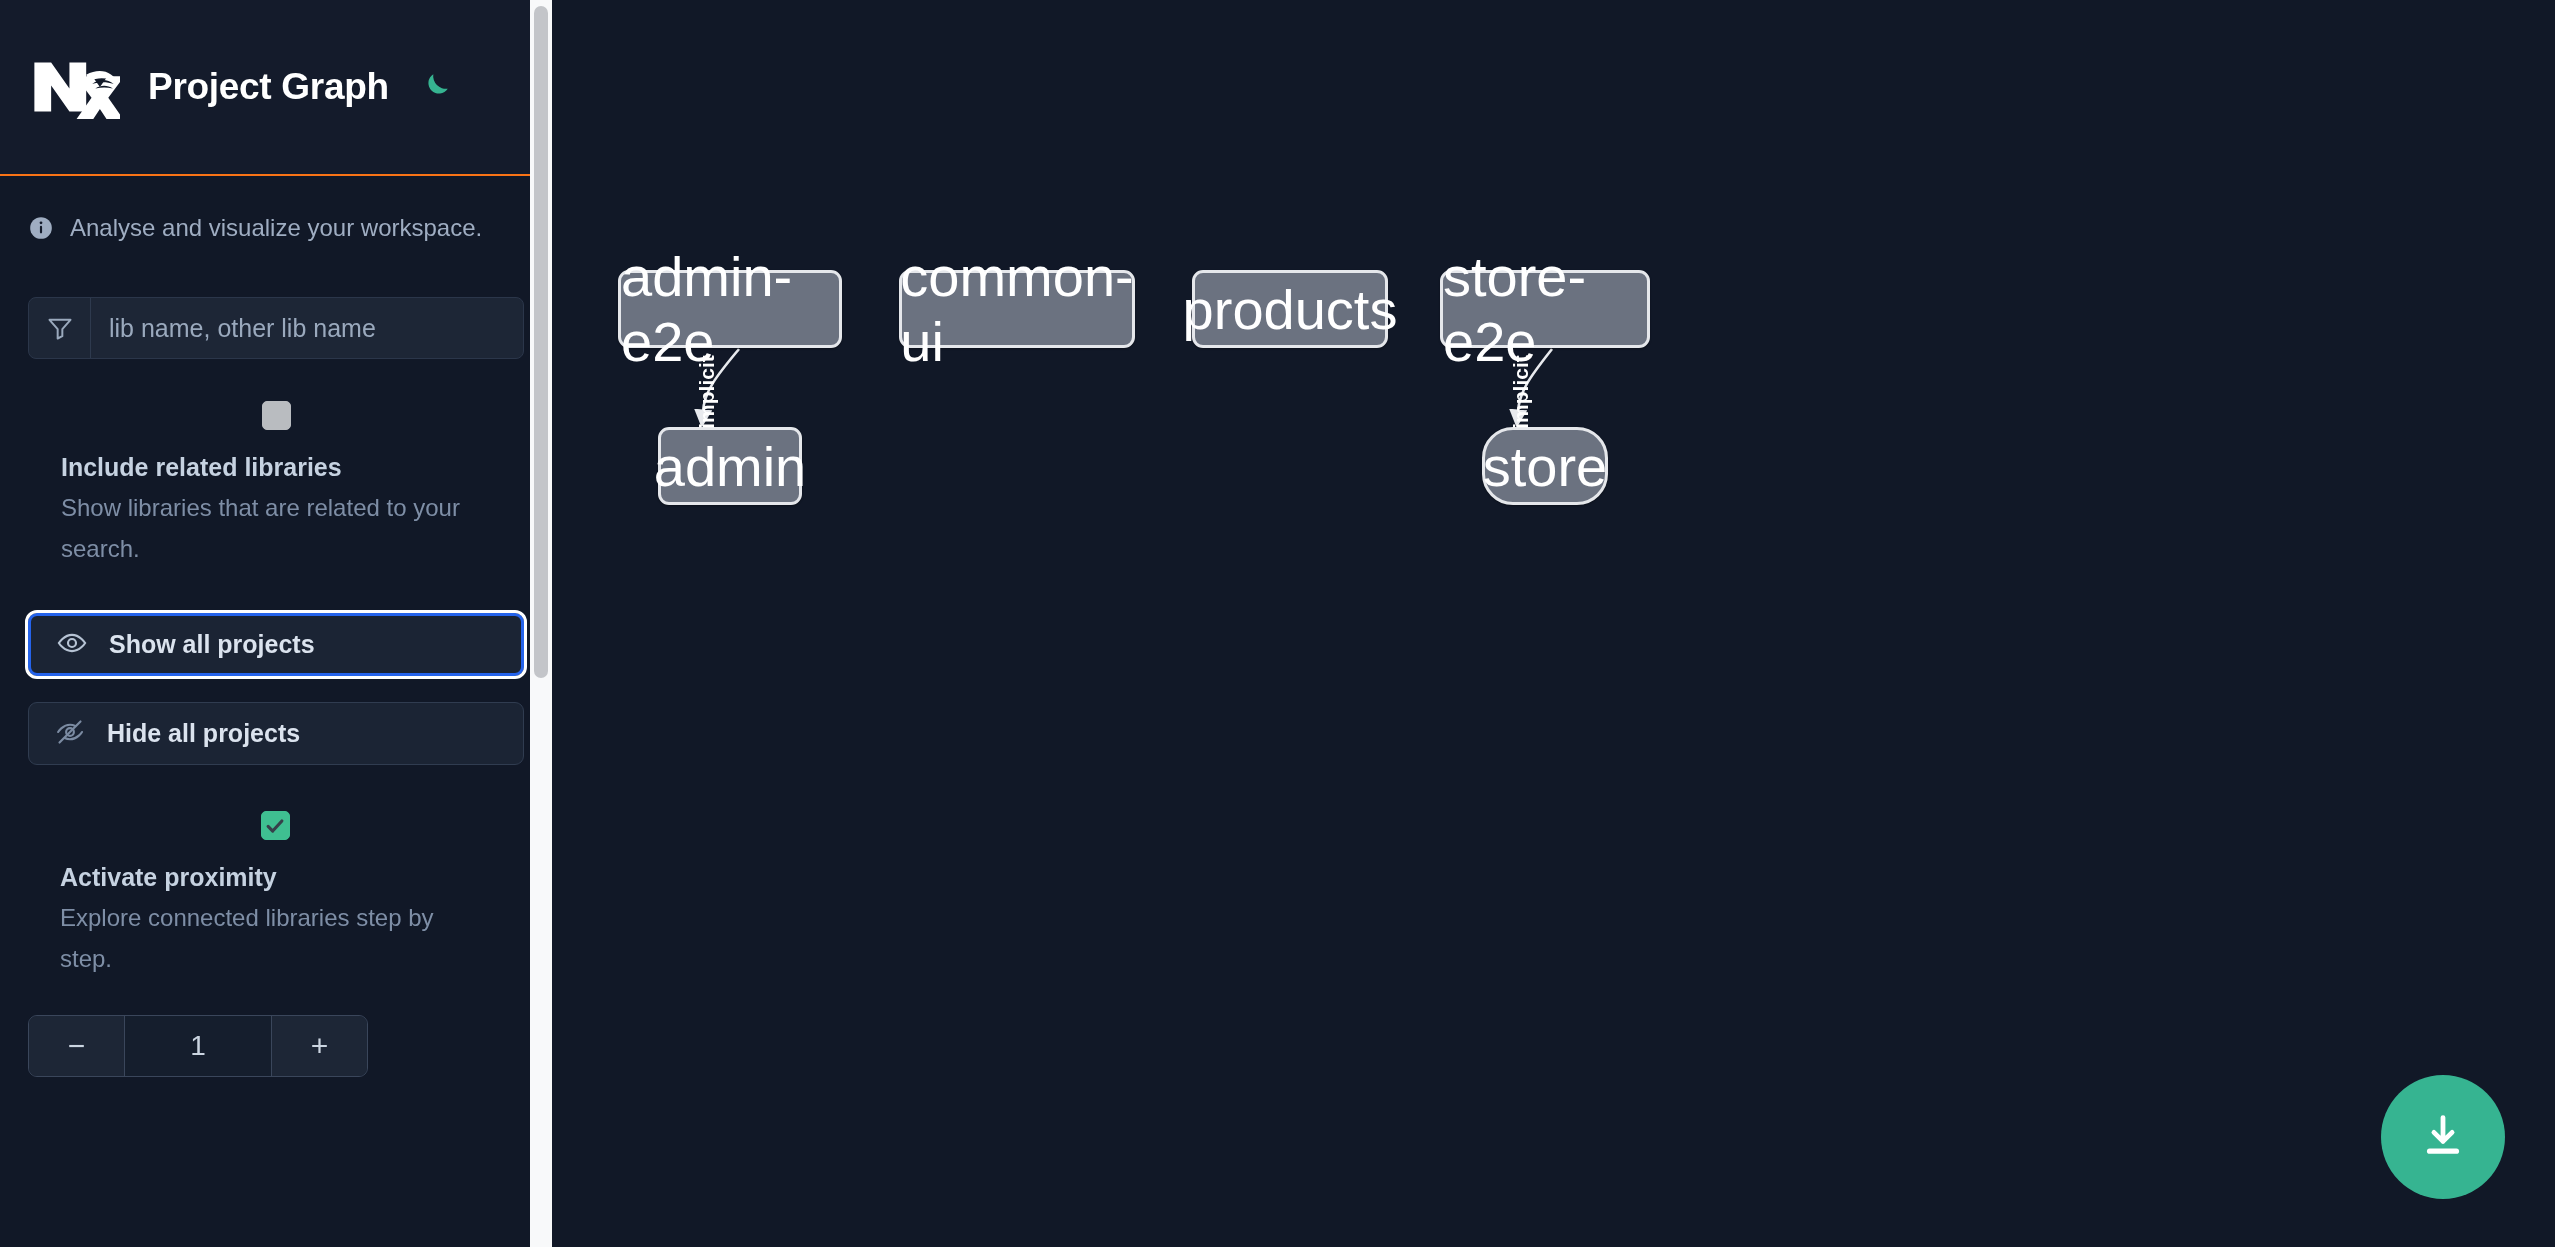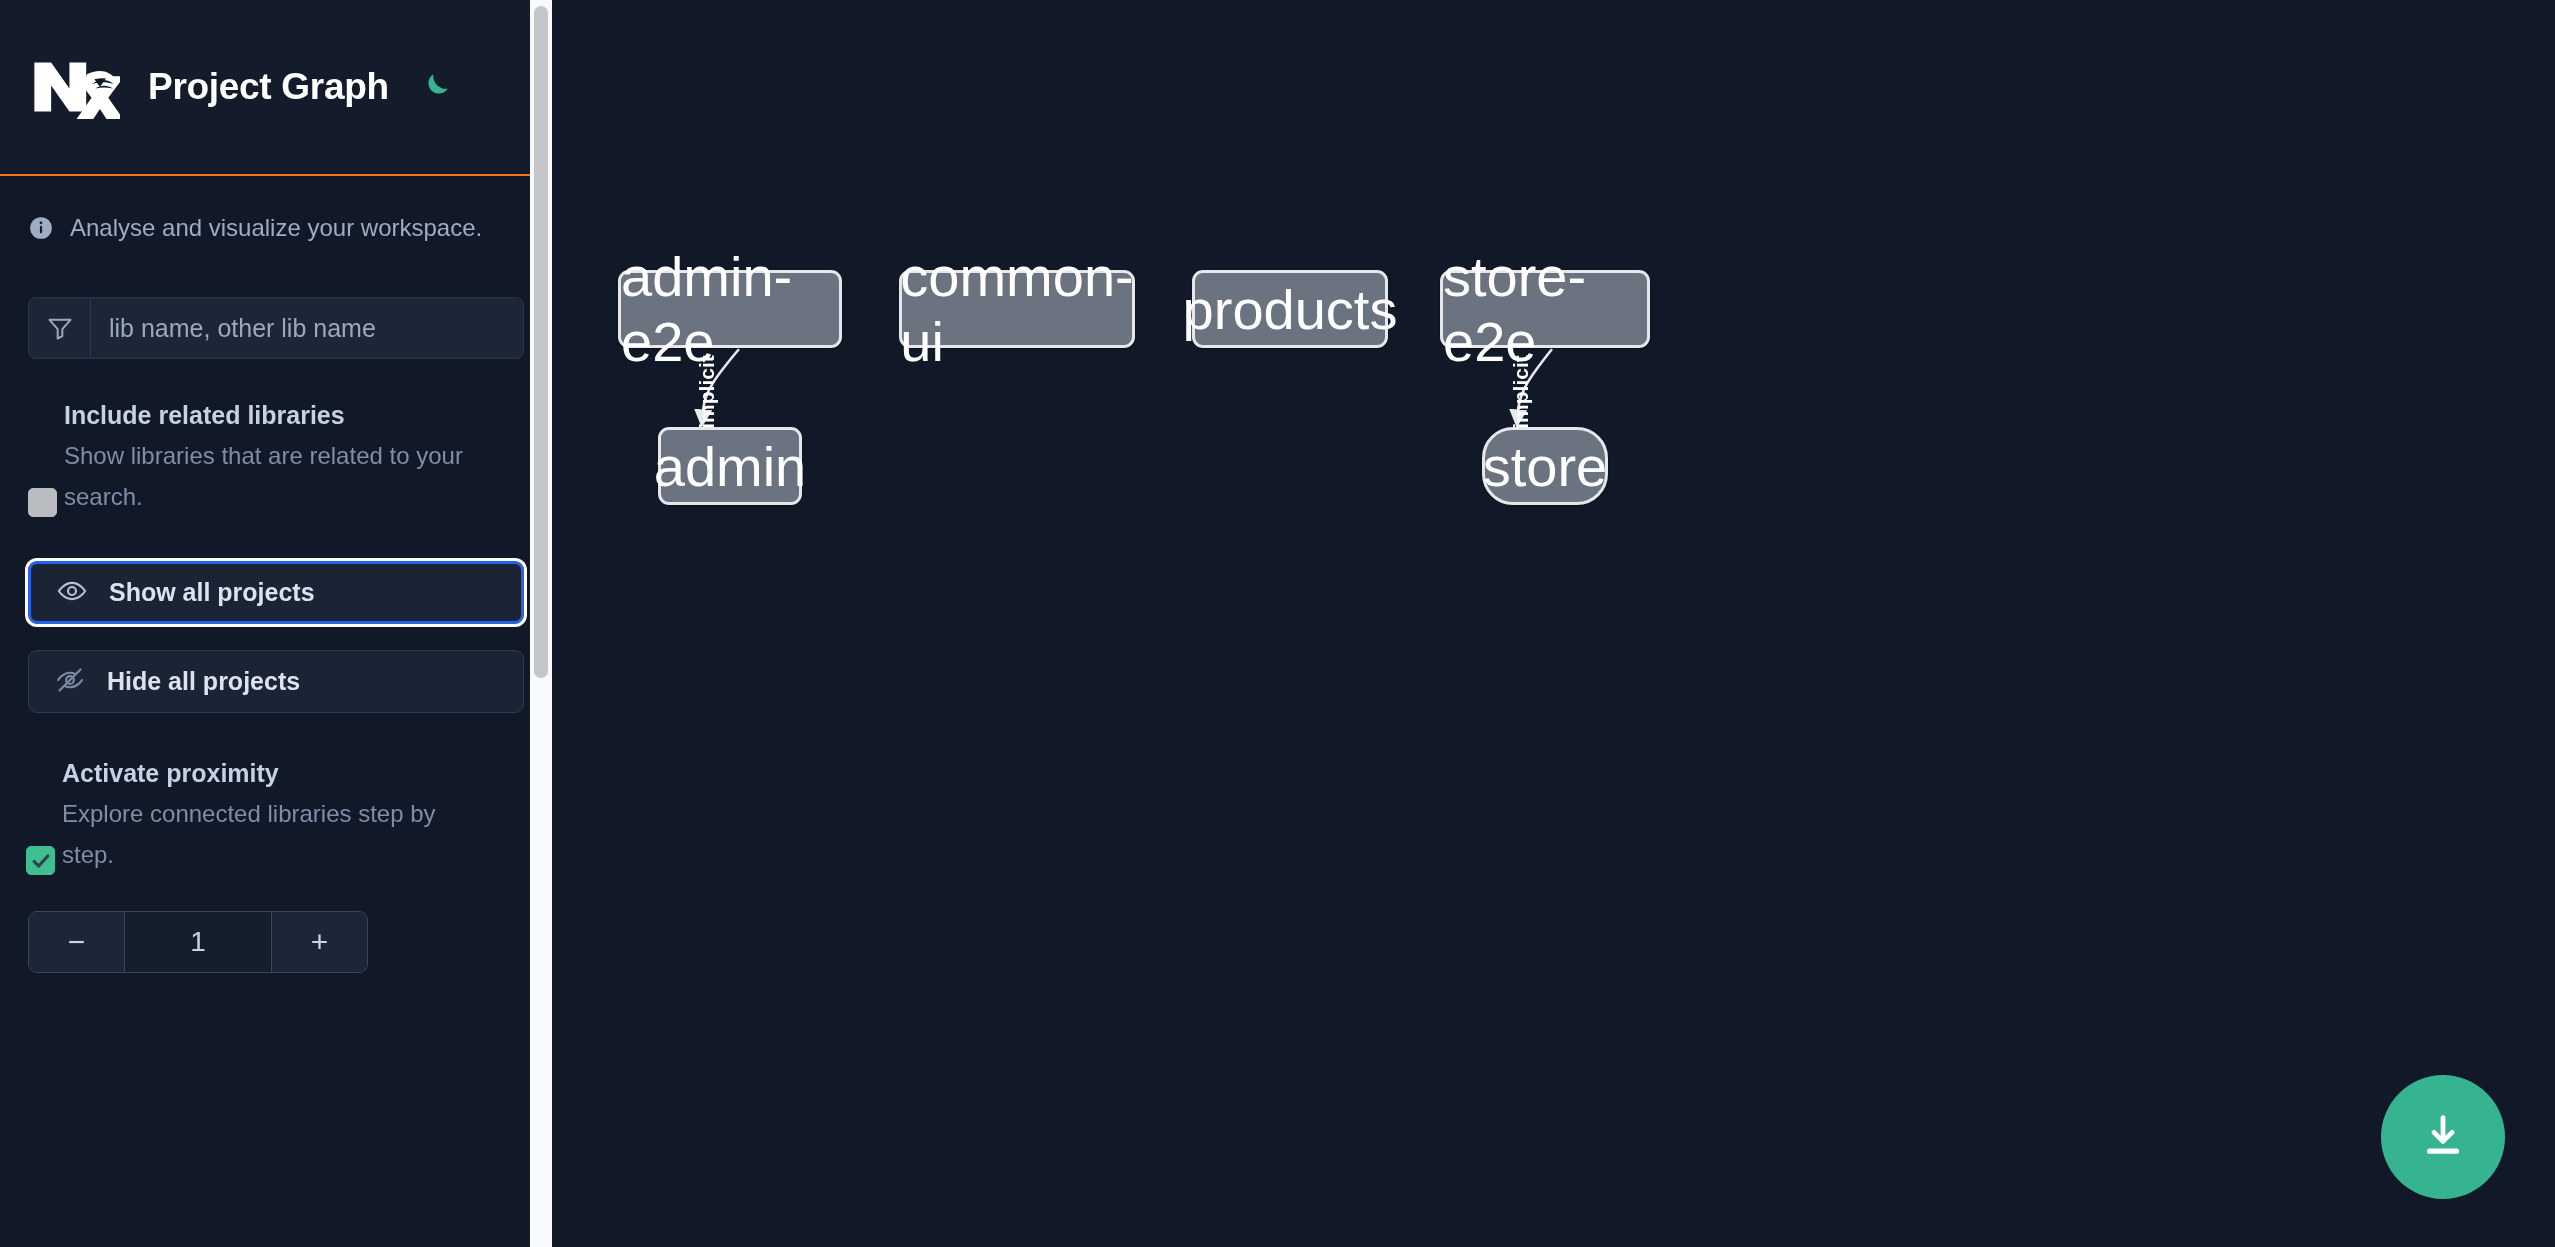--- a/index.html
+++ b/index.html
@@ -71,22 +71,22 @@
   .filter-input {
     flex: 1; border: 0; outline: 0; background: transparent;
     color: #cbd5e1; font-size: 25px;
     font-family: "Liberation Sans", sans-serif;
     padding: 0 18px;
   }
   .filter-input::placeholder { color: #9aa9bd; }
 
   
   .chk-row {
-    display: flex; align-items: flex-end;
-    padding: 0 28px; gap: 7px;
+    display: flex; align-items: center;
+    padding: 0 28px; gap: 17px; flex-direction: column;
   }
   .chk-row.rel { margin-top: 36px; }
   .chk-row.grp { margin-top: 42px; }
   .chk-row.prox { margin-top: 40px; padding-left: 26px; }
 
   .cb {
     width: 29px; height: 29px; border-radius: 5px;
     flex: 0 0 29px; margin-top: 6px;
     display: flex; align-items: center; justify-content: center;
     cursor: pointer;

